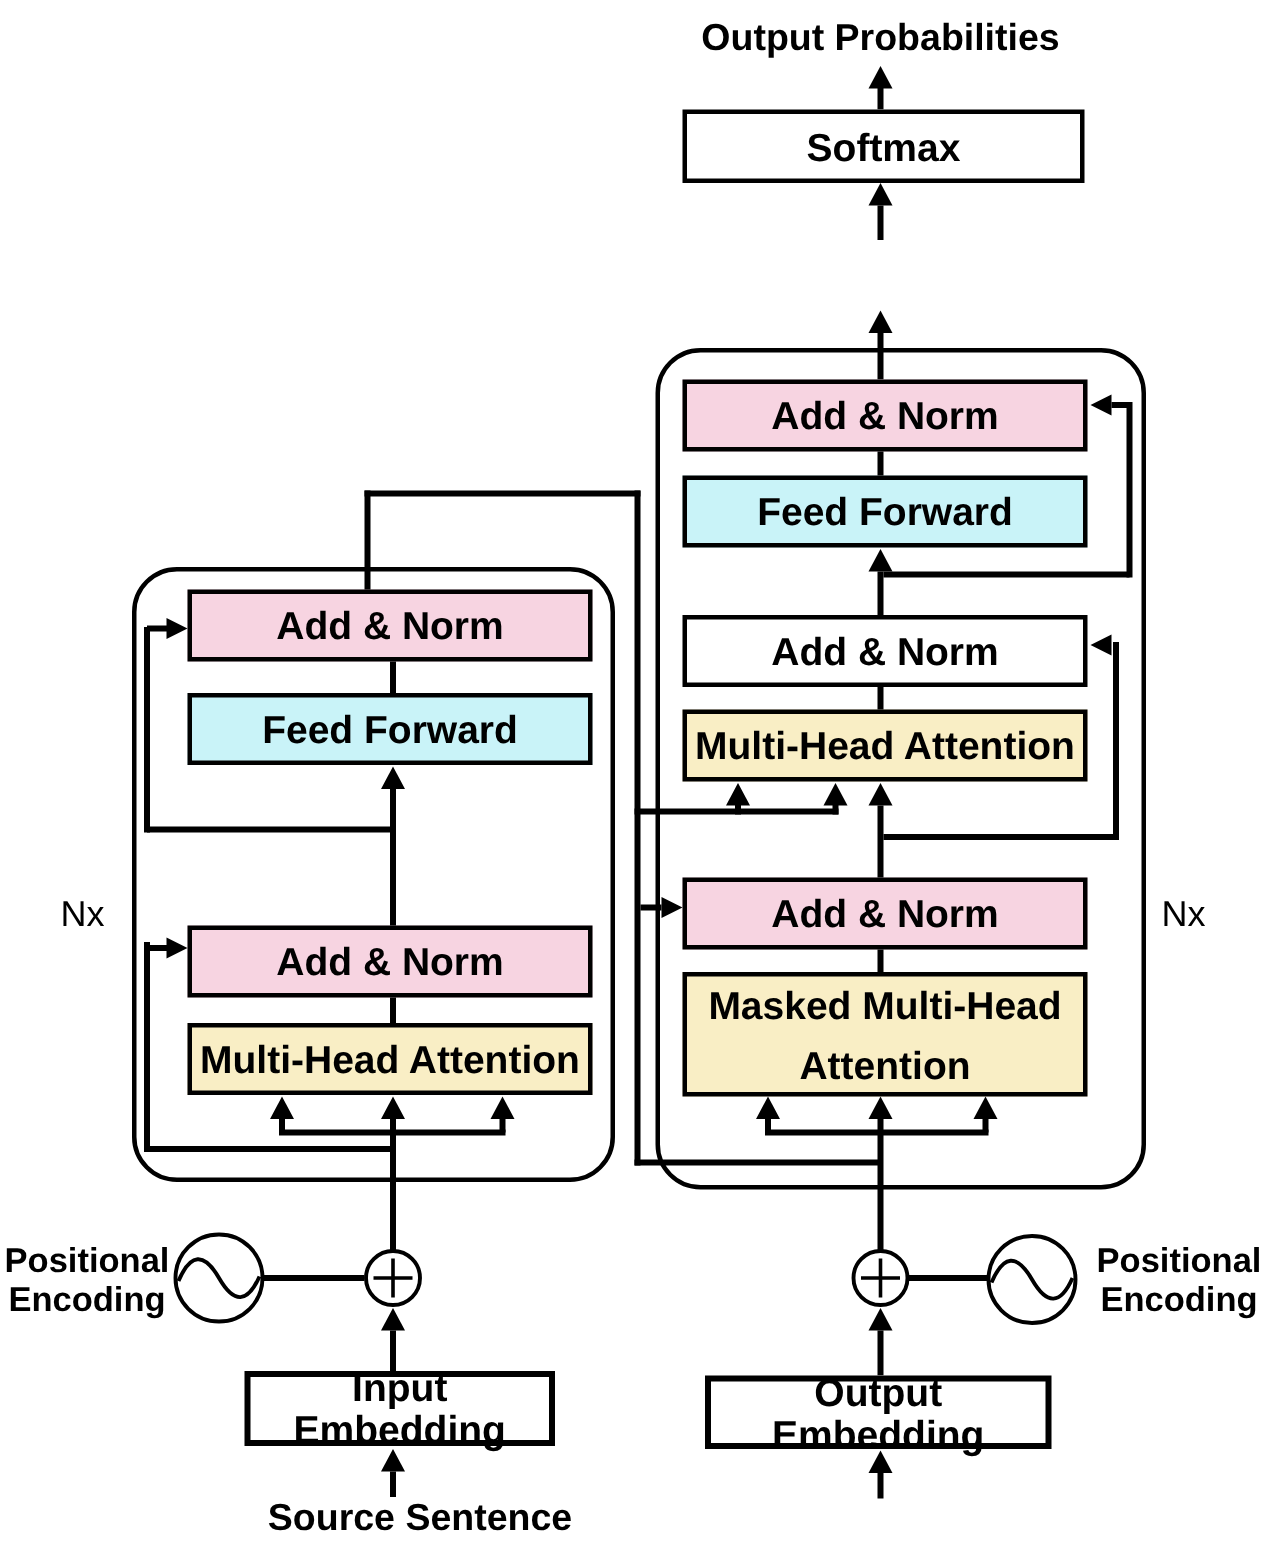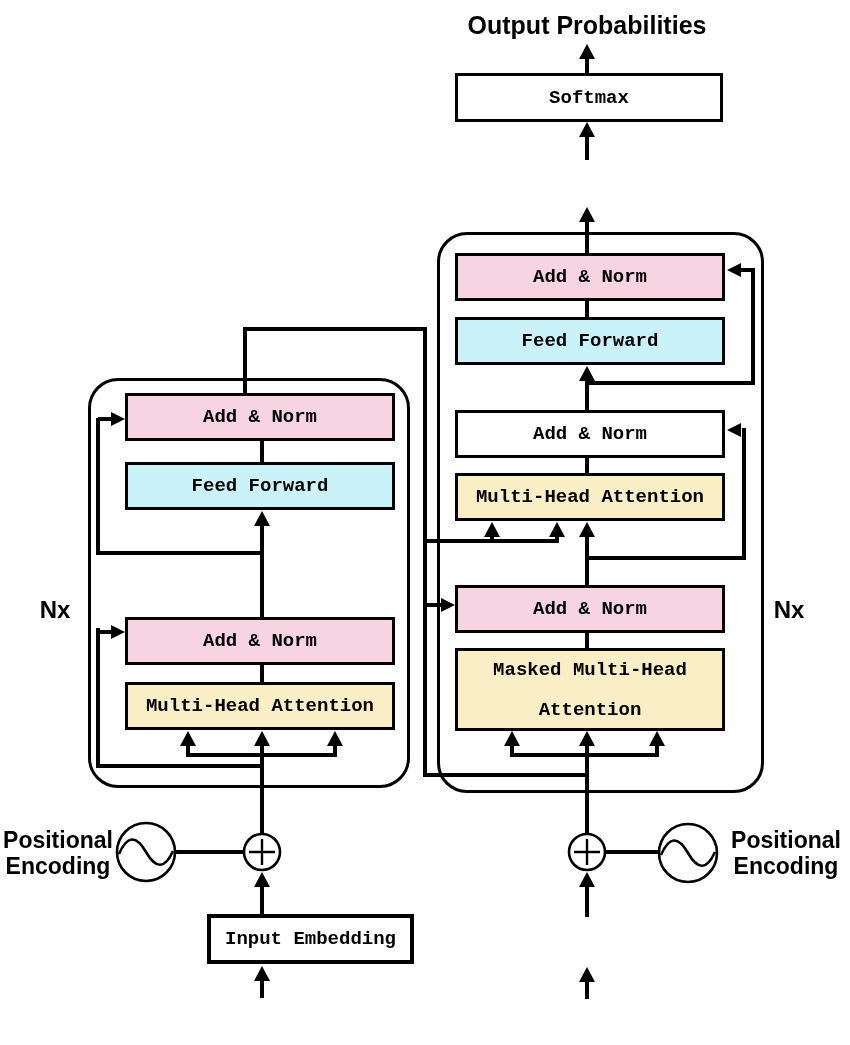--- a/index.html
+++ b/index.html
@@ -6,41 +6,41 @@
   #stage{
     position:relative;width:850px;height:1045px;background:#ffffff;
     font-family:"Liberation Sans","DejaVu Sans",sans-serif;color:#000;
     overflow:hidden;
   }
   .abs{position:absolute;box-sizing:border-box;}
   .box{
     position:absolute;box-sizing:border-box;
     border:3.5px solid #000;background:#fff;
     display:flex;align-items:center;justify-content:center;
-    font-size:19px;font-weight:bold;text-align:center;line-height:28px;font-family:Liberation Mono, monospace;
+    font-size:26px;font-weight:bold;text-align:center;line-height:28px;
   }
   .box.two-line{white-space:pre-line;line-height:40px;}
-  .embed{border-width:4.5px;margin-left:44px;}
+  .embed{border-width:4.5px;}
   .rcontainer{
     position:absolute;box-sizing:border-box;
     border:3px solid #000;border-radius:30px;background:transparent;
   }
   .line{position:absolute;background:#000;}
   .tri-up{position:absolute;width:0;height:0;
     border-left:8px solid transparent;border-right:8px solid transparent;
     border-bottom:15px solid #000;}
   .tri-right{position:absolute;width:0;height:0;
     border-top:7px solid transparent;border-bottom:7px solid transparent;
     border-left:14px solid #000;}
   .tri-left{position:absolute;width:0;height:0;
     border-top:7px solid transparent;border-bottom:7px solid transparent;
     border-right:14px solid #000;}
   .caption{position:absolute;font-size:25px;font-weight:bold;text-align:center;}
   .poslabel{position:absolute;font-size:23px;font-weight:bold;text-align:center;line-height:26px;}
-  .nx{position:absolute;font-size:24px;font-weight:bold;text-align:center;}
+  .nx{position:absolute;font-size:24px;font-weight:normal;text-align:center;}
   svg{display:block;}
 </style>
 </head>
 <body>
 
 <div id="stage">
 
   <div class="rcontainer" style="left:88px;top:378px;width:322px;height:410px"></div>
   <div class="rcontainer" style="left:437px;top:232px;width:327px;height:561px"></div>
 
@@ -157,20 +157,21 @@
   </div>
 
   <div class="tri-up" style="left:254px;top:872px"></div>
   <div class="line" style="left:260px;top:887px;width:4px;height:27px"></div>
 
   <div class="box embed" style="left: 163px; top: 914px; width: 207px; height: 50px; background: rgb(255, 255, 255);">Input Embedding</div>
 
   <div class="tri-up" style="left:254px;top:966px"></div>
   <div class="line" style="left:260px;top:981px;width:4px;height:17px"></div>
 
+  <div class="caption" style="left:170px;top:998px;width:220px">Source Sentence</div>
 
   <div class="abs" style="left:567px;top:832px">
     <svg width="40" height="40" viewBox="0 0 40 40">
       <circle cx="20" cy="20" r="18" fill="#fff" stroke="#000" stroke-width="2.6"></circle>
       <path d="M20 7 V33 M7 20 H33" stroke="#000" stroke-width="2.4" fill="none"></path>
     </svg>
   </div>
 
   <div class="line" style="left:605px;top:850px;width:54px;height:4px"></div>
 
@@ -182,18 +183,19 @@
   </div>
 
   <div class="poslabel" style="left:728px;top:827px;width:116px">
     <div>Positional</div>
     <div>Encoding</div>
   </div>
 
   <div class="tri-up" style="left:579px;top:872px"></div>
   <div class="line" style="left:585px;top:887px;width:4px;height:30px"></div>
 
+  <div class="box embed" style="left: 470px; top: 917px; width: 231px; height: 49px; background: rgb(255, 255, 255);">Output Embedding</div>
 
   <div class="tri-up" style="left:579px;top:967px"></div>
   <div class="line" style="left:585px;top:982px;width:4px;height:17px"></div>
 
 
 </div>
 
 </body></html>

